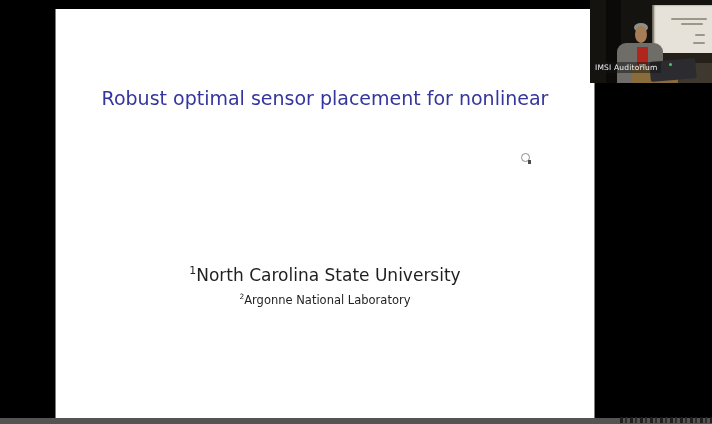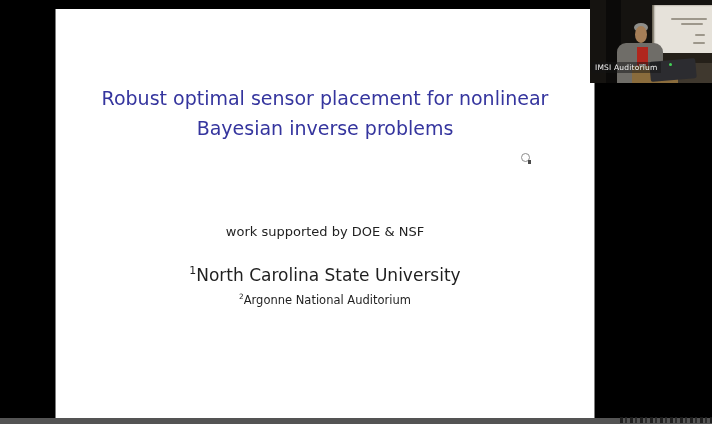--- a/index.html
+++ b/index.html
@@ -68,29 +68,27 @@
       rgba(35,35,35,.8) 5px 7px, rgba(90,90,90,0) 7px 10px);
   }
 </style>
 </head>
 <body>
 
 <div class="stage">
 
   <div class="slide">
     <div class="line title-l1">Robust optimal sensor placement for nonlinear</div>
-    <div class="line title-l2">Bayesian inverse problems</div>
 
 
 
-    <div class="line support-line">work supported by DOE &amp; NSF</div>
 
     <div class="line affil-1"><sup>1</sup><span>North Carolina State University</span></div>
 
-    <div class="line affil-2"><sup>2</sup><span>Argonne National Auditorium</span></div>
+    <div class="line affil-2"><sup>2</sup><span>Argonne National Laboratory</span></div>
 
   </div>
 
   <div class="cursor"></div>
 
   <div class="webcam">
     <div class="wc-pillar"></div>
     <div class="wc-screen">
       <div class="wc-textline wc-tl1"></div>
       <div class="wc-textline wc-tl2"></div>

